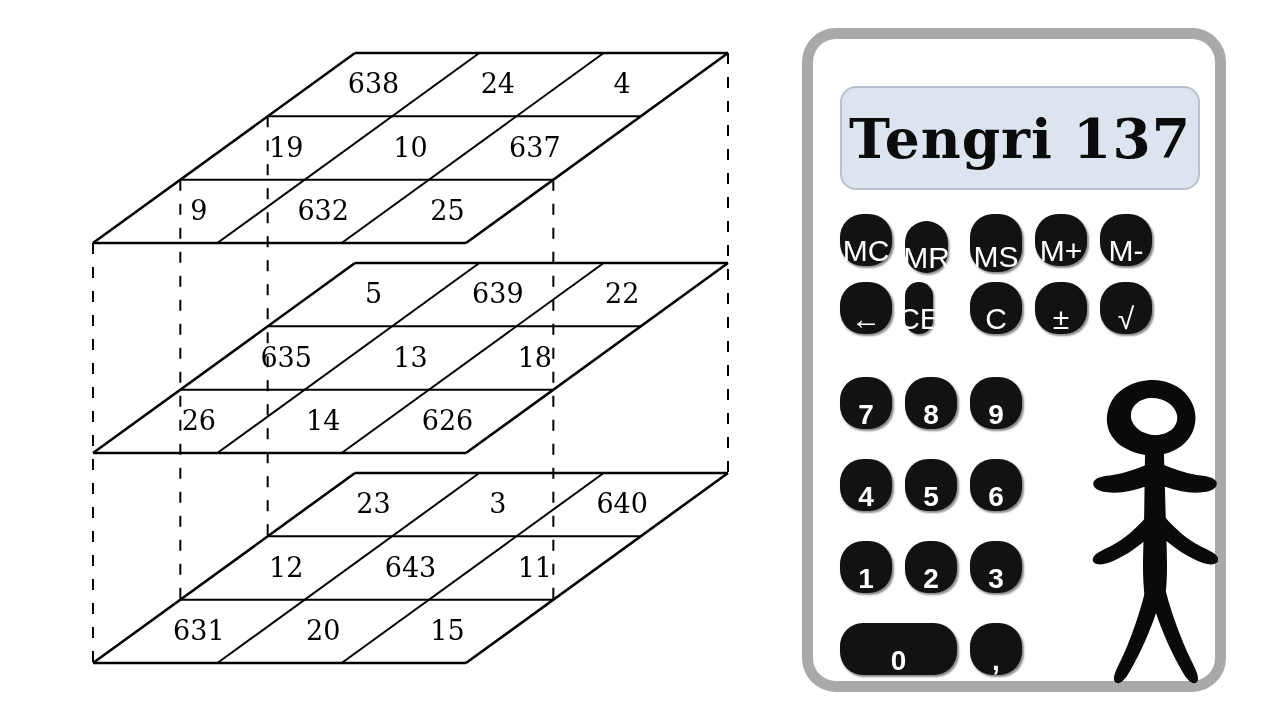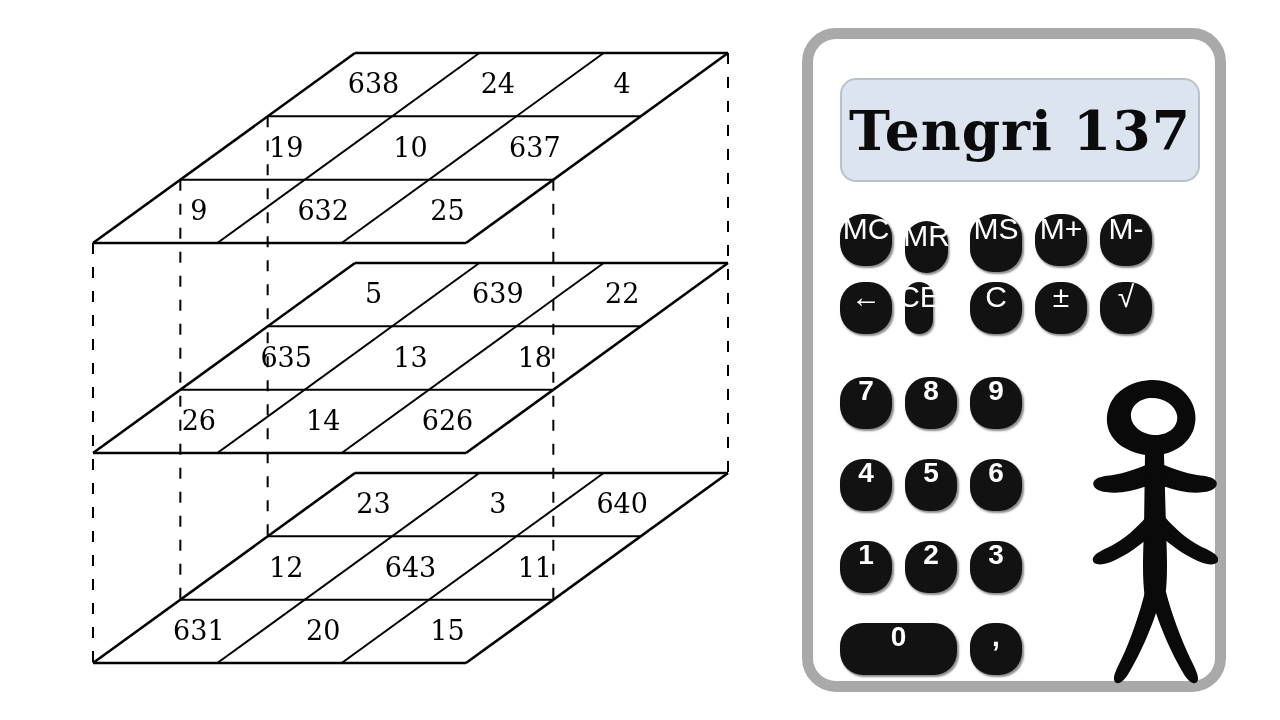--- a/index.html
+++ b/index.html
@@ -52,21 +52,21 @@
     height: 664px;
     box-sizing: border-box;
     background: #ffffff;
     border: 11px solid #a9a9a9;
     border-radius: 34px;
   }
 
   #display {
     position: absolute;
     left: 27px;
-    top: 39px;
+    top: 47px;
     width: 360px;
     height: 104px;
     box-sizing: border-box;
     background: #dbe4ef;
     border: 2px solid #b9c2cc;
     border-radius: 16px;
     display: flex;
     align-items: center;
     justify-content: center;
     overflow: hidden;
@@ -88,21 +88,21 @@
   }
 
   .key {
     position: absolute;
     box-sizing: border-box;
     background: #121212;
     color: #ffffff;
     border: 0;
     border-radius: 23px;
     display: flex;
-    align-items: flex-start;
+    align-items: flex-end;
     justify-content: center;
     font-family: "Liberation Sans", sans-serif;
     font-size: 25px;
     font-weight: 600;
     line-height: 1;
     box-shadow: 1.5px 2px 2px rgba(120,120,120,0.85);
     cursor: pointer;
     user-select: none;
     padding: 0;
   }

